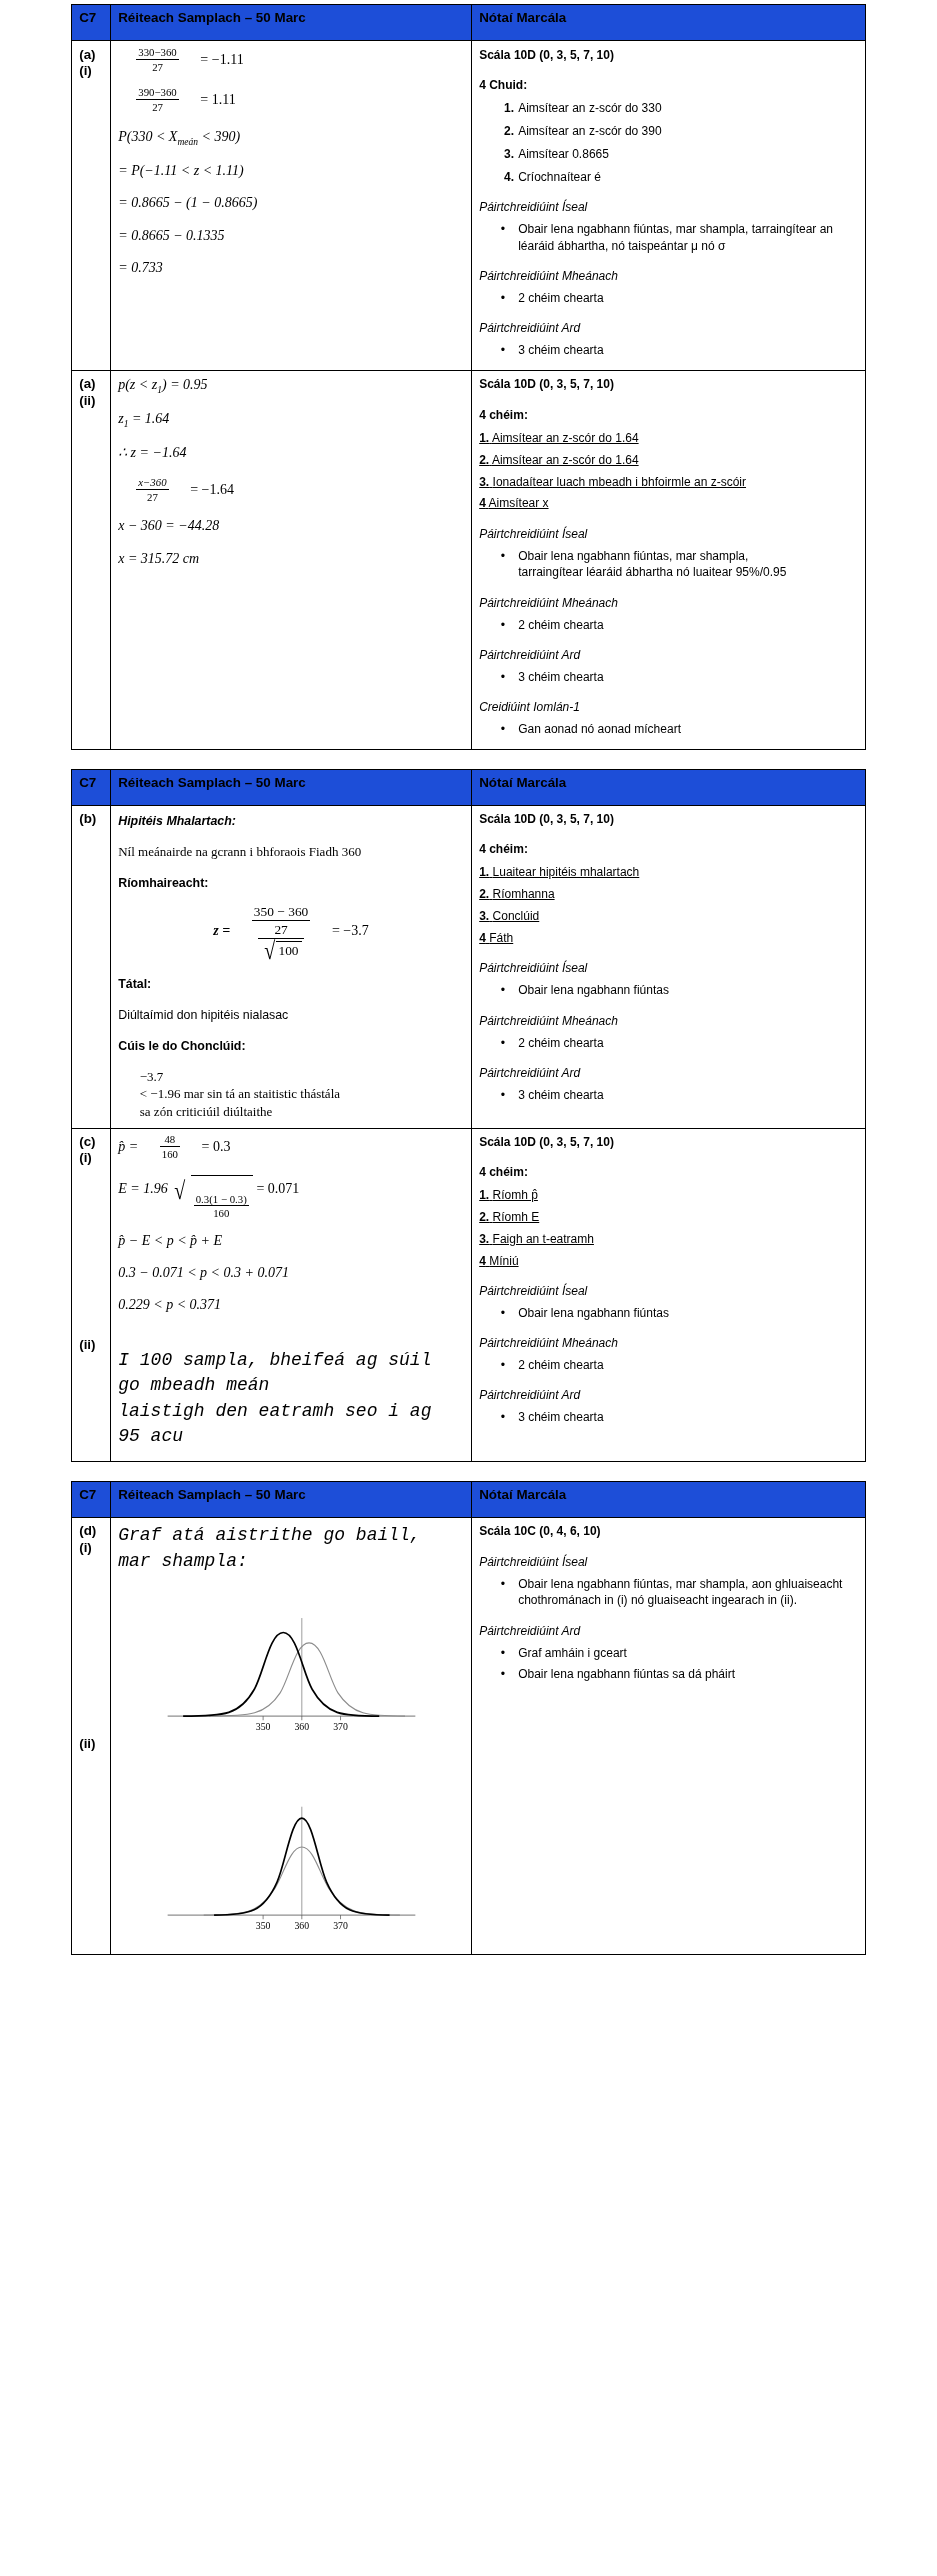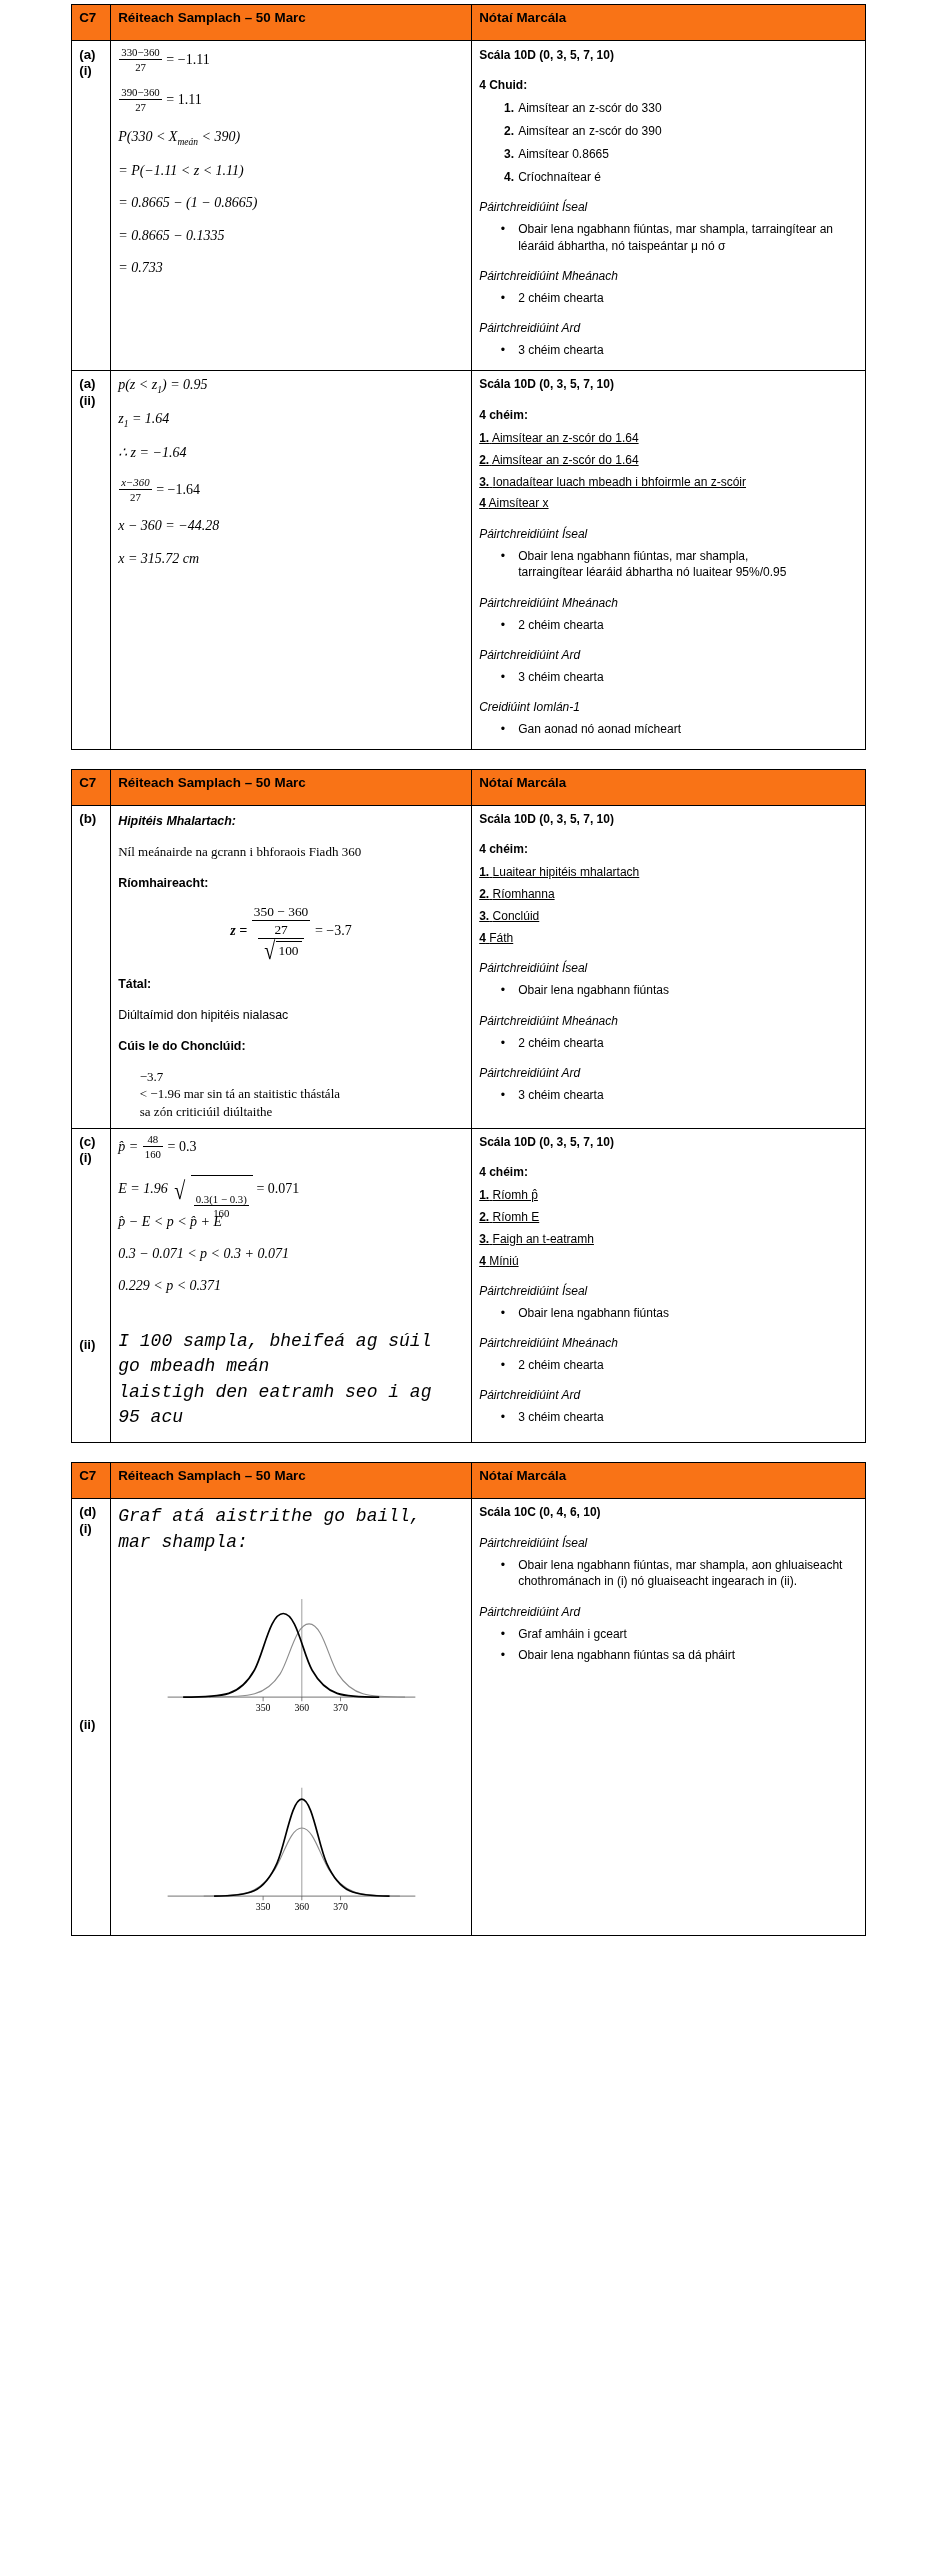--- a/index.html
+++ b/index.html
@@ -32,21 +32,21 @@
     border: 0.8px solid #000;
     vertical-align: top;
     padding: 5.2px 7.2px 7.2px 7.2px;
     overflow: hidden;
   }
   col.c-label { width: 39px; }
   col.c-body  { width: 361px; }
   col.c-notes { width: 394px; }
 
   thead th {
-    background: #f97316;
+    background: #1d4ed8;
     font-weight: bold;
     font-size: 13.4px;
     text-align: left;
     padding: 4.6px 7.2px 4.6px 7.2px;
     height: 23px;
     white-space: nowrap;
   }
   th.h-label { text-align: left; }
 
   .lbl {
@@ -71,21 +71,21 @@
     white-space: nowrap;
   }
   .mathline.up { font-style: normal; }
   .mathline.center { text-align: center; }
 
   .frac {
     display: inline-block;
     vertical-align: middle;
     text-align: center;
     font-style: normal;
-    margin: 0 1px;
+    margin: 0 18px;
     position: relative;
     top: -1px;
   }
   .frac .num {
     display: block;
     font-size: 10.8px;
     padding: 0 2.1px 0.5px 2.1px;
     border-bottom: 0.8px solid #000;
     line-height: 1.15;
   }
@@ -426,21 +426,21 @@
           <div class="lbl" style="margin-top:170px;">
             <span>(ii)</span>
           </div>
         </td>
         <td class="body-cell">
           <div class="mathline up">
             <span style="font-style:italic">p̂ =</span>
             <span class="frac"><span class="num">48</span><span class="den">160</span></span>
             <span>= 0.3</span>
           </div>
-          <div class="mathline up" style="margin-bottom:9px;">
+          <div class="mathline up" style="margin-bottom:28px;">
             <span style="font-style:italic">E = 1.96</span>
             <span class="sqrt">
               <span class="radsign">√</span>
               <span class="radicand">
                 <span class="frac" style="top:16px;margin:0 1px;">
                   <span class="num">0.3(1 − 0.3)</span>
                   <span class="den">160</span>
                 </span>
               </span>
             </span>

